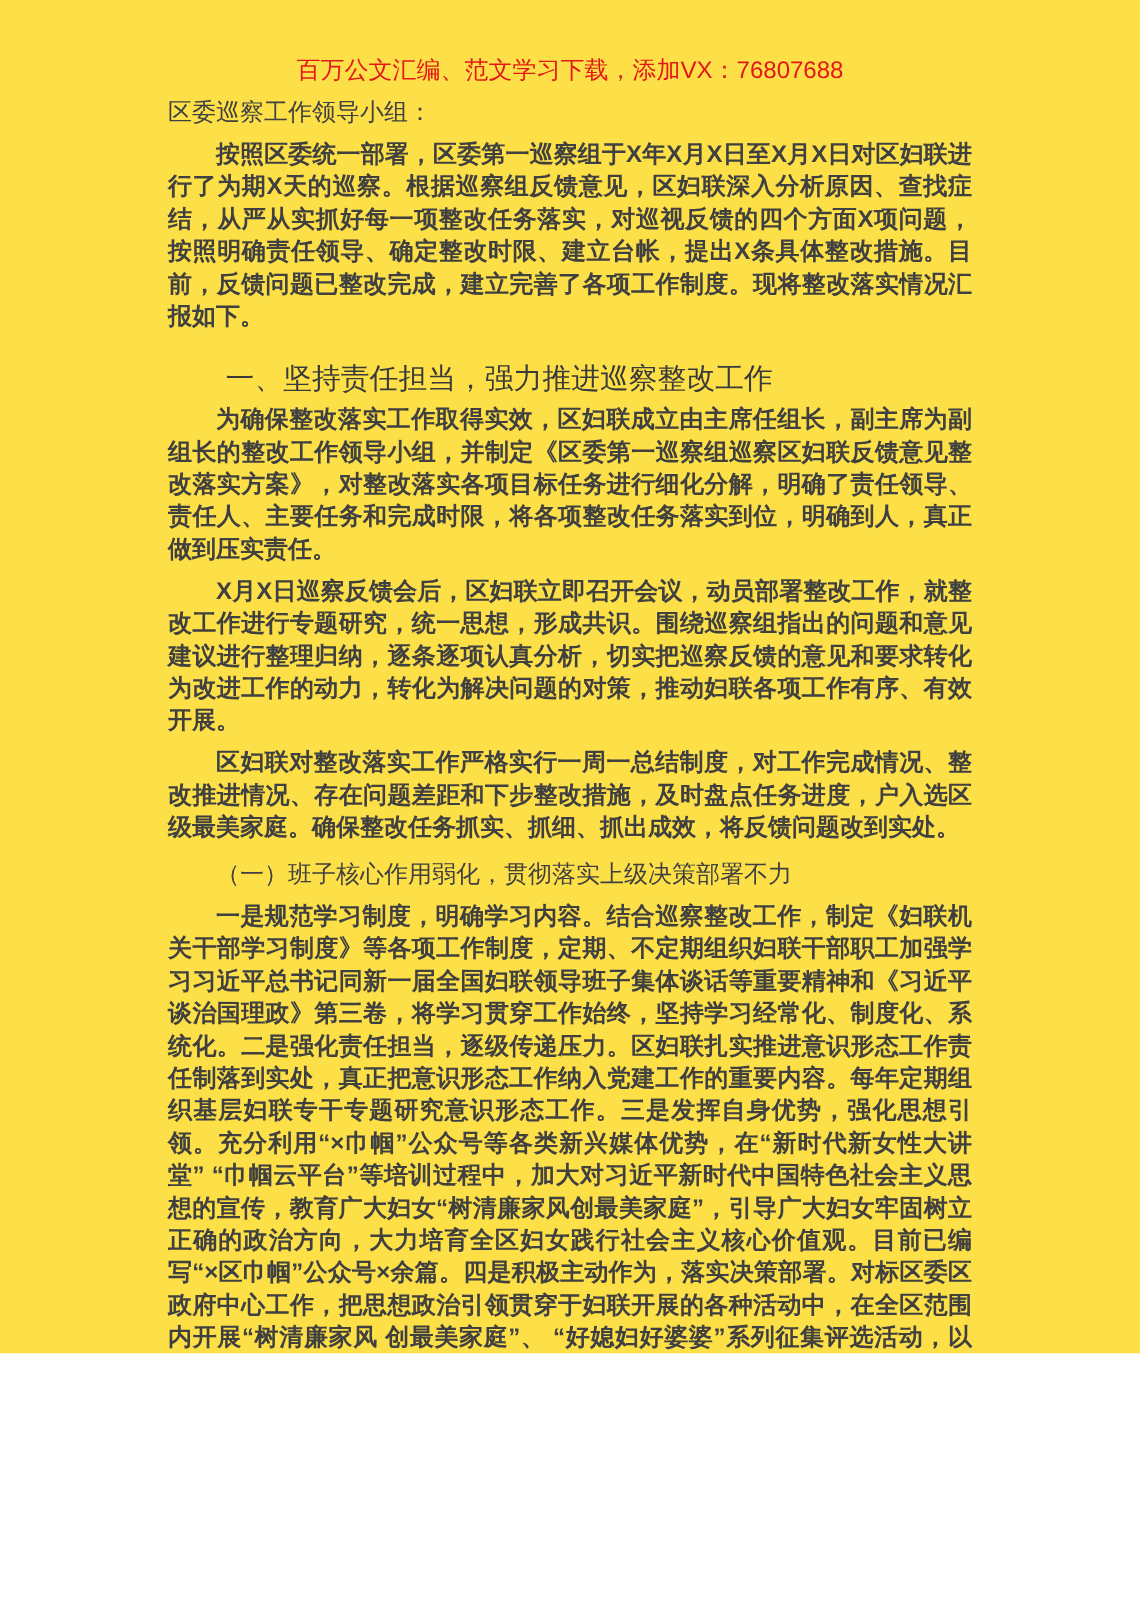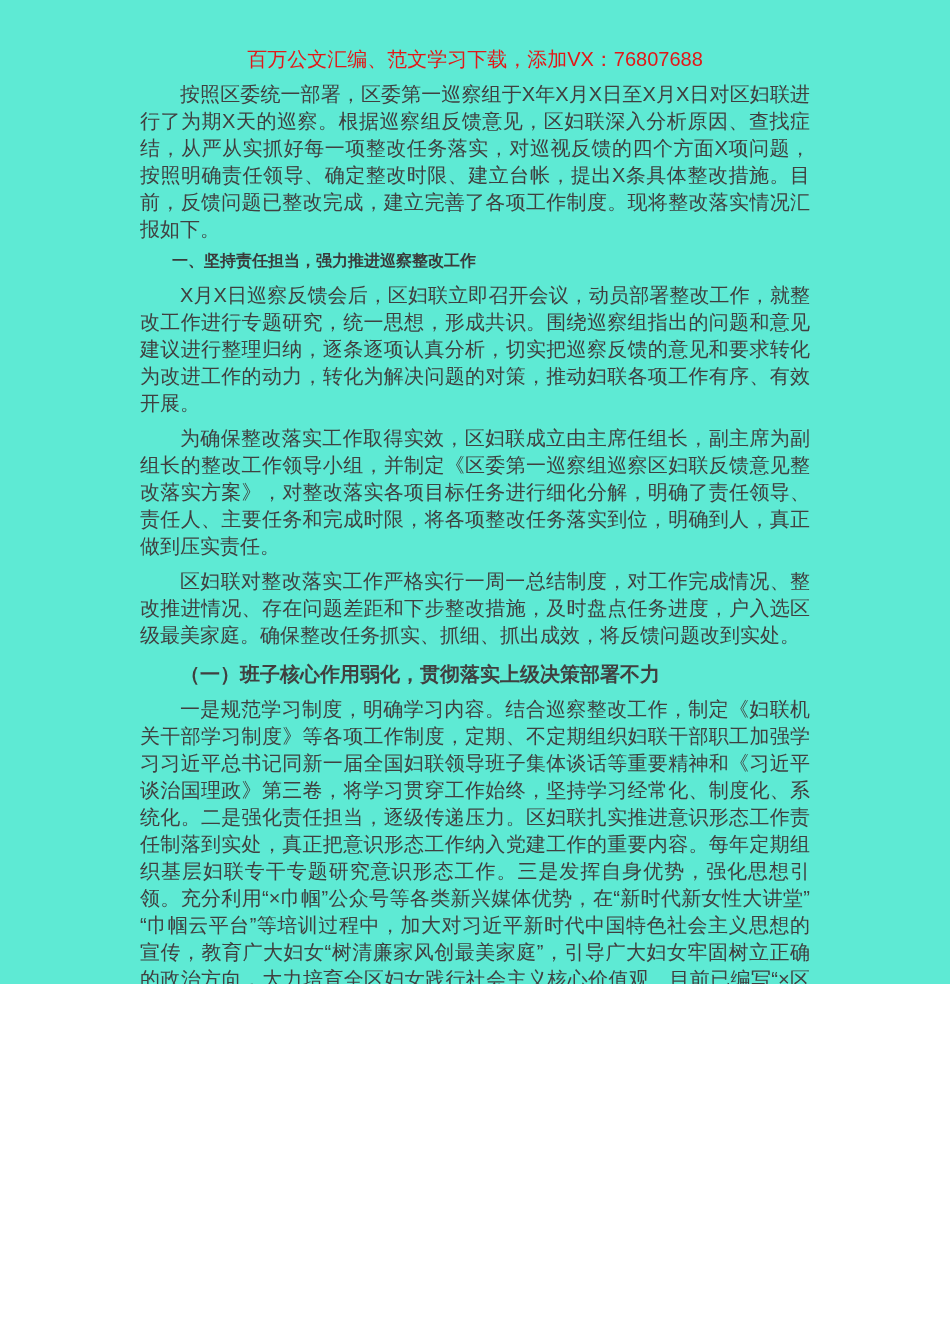--- a/index.html
+++ b/index.html
@@ -1,20 +1,20 @@
 <!DOCTYPE html>
 <html><head>
 <meta charset="utf-8">
 <style>
   html, body { margin: 0; padding: 0; background: #ffffff; }
   .page {
     position: relative;
     width: 950px;
-    height: 984px;
-    background: #5eead4;
+    height: 1128px;
+    background: #fde047;
     overflow: hidden;
     font-family: "Liberation Sans", "DejaVu Sans", sans-serif;
   }
   .content {
     position: absolute;
     left: 140px;
     top: 0;
     width: 670px;
   }
   .notice {
@@ -32,62 +32,64 @@
     color: #404040;
   }
   p.body {
     margin: 8px 0 0 0;
     font-size: 20px;
     line-height: 27px;
     color: #404040;
     text-align: justify;
     text-indent: 2em;
     word-break: break-all;
+    font-weight: bold;
   }
   .sect-heading {
-    margin: 4px 0 0 0;
-    font-size: 16px;
+    margin: 24px 0 0 0;
+    font-size: 24px;
     line-height: 27px;
     color: #3a3a3a;
-    font-weight: 700;
+    font-weight: 400;
     text-indent: 2em;
   }
   .sub-heading {
     margin: 12px 0 0 0;
     font-size: 20px;
     line-height: 27px;
     color: #404040;
-    font-weight: 700;
+    font-weight: 400;
     text-indent: 2em;
   }
   .page-number {
     position: absolute;
     top: 1250px;
     left: 356px;
     font-size: 17px;
     line-height: 20px;
     color: #555555;
   }
 </style>
 </head>
 <body>
 
 <div class="page">
   <div class="content">
 
     <div class="notice">百万公文汇编、范文学习下载，添加VX：76807688</div>
 
+    <div class="salutation">区委巡察工作领导小组：</div>
 
     <p class="body">按照区委统一部署，区委第一巡察组于X年X月X日至X月X日对区妇联进行了为期X天的巡察。根据巡察组反馈意见，区妇联深入分析原因、查找症结，从严从实抓好每一项整改任务落实，对巡视反馈的四个方面X项问题，按照明确责任领导、确定整改时限、建立台帐，提出X条具体整改措施。目前，反馈问题已整改完成，建立完善了各项工作制度。现将整改落实情况汇报如下。</p>
 
     <div class="sect-heading">一、坚持责任担当，强力推进巡察整改工作</div>
 
+    <p class="body">为确保整改落实工作取得实效，区妇联成立由主席任组长，副主席为副组长的整改工作领导小组，并制定《区委第一巡察组巡察区妇联反馈意见整改落实方案》，对整改落实各项目标任务进行细化分解，明确了责任领导、责任人、主要任务和完成时限，将各项整改任务落实到位，明确到人，真正做到压实责任。</p>
+
     <p class="body">X月X日巡察反馈会后，区妇联立即召开会议，动员部署整改工作，就整改工作进行专题研究，统一思想，形成共识。围绕巡察组指出的问题和意见建议进行整理归纳，逐条逐项认真分析，切实把巡察反馈的意见和要求转化为改进工作的动力，转化为解决问题的对策，推动妇联各项工作有序、有效开展。</p>
-
-    <p class="body">为确保整改落实工作取得实效，区妇联成立由主席任组长，副主席为副组长的整改工作领导小组，并制定《区委第一巡察组巡察区妇联反馈意见整改落实方案》，对整改落实各项目标任务进行细化分解，明确了责任领导、责任人、主要任务和完成时限，将各项整改任务落实到位，明确到人，真正做到压实责任。</p>
 
     <p class="body">区妇联对整改落实工作严格实行一周一总结制度，对工作完成情况、整改推进情况、存在问题差距和下步整改措施，及时盘点任务进度，户入选区级最美家庭。确保整改任务抓实、抓细、抓出成效，将反馈问题改到实处。</p>
 
 
     <div class="sub-heading">（一）班子核心作用弱化，贯彻落实上级决策部署不力</div>
 
     <p class="body">一是规范学习制度，明确学习内容。结合巡察整改工作，制定《妇联机关干部学习制度》等各项工作制度，定期、不定期组织妇联干部职工加强学习习近平总书记同新一届全国妇联领导班子集体谈话等重要精神和《习近平谈治国理政》第三卷，将学习贯穿工作始终，坚持学习经常化、制度化、系统化。二是强化责任担当，逐级传递压力。区妇联扎实推进意识形态工作责任制落到实处，真正把意识形态工作纳入党建工作的重要内容。每年定期组织基层妇联专干专题研究意识形态工作。三是发挥自身优势，强化思想引领。充分利用“×巾帼”公众号等各类新兴媒体优势，在“新时代新女性大讲堂” “巾帼云平台”等培训过程中，加大对习近平新时代中国特色社会主义思想的宣传，教育广大妇女“树清廉家风创最美家庭”，引导广大妇女牢固树立正确的政治方向，大力培育全区妇女践行社会主义核心价值观。目前已编写“×区巾帼”公众号×余篇。四是积极主动作为，落实决策部署。对标区委区政府中心工作，把思想政治引领贯穿于妇联开展的各种活动中，在全区范围内开展“树清廉家风 创最美家庭”、 “好媳妇好婆婆”系列征集评选活动，以活动引领思想。前三季度共评选×户入选区级最美家庭，×户被评选为市级最美家庭，×家庭被评为省级“最美家庭”，×家庭被评为全国“五好家庭”，×户被市妇联授予“好媳妇好婆婆”荣誉称号。以最美家庭、五好家庭、好媳妇好婆婆为榜样，加大对先进典范家庭的宣传，开展各具特色的家庭文明活动，宣传优良家风、促进家庭和</p>
 
   </div>
 

